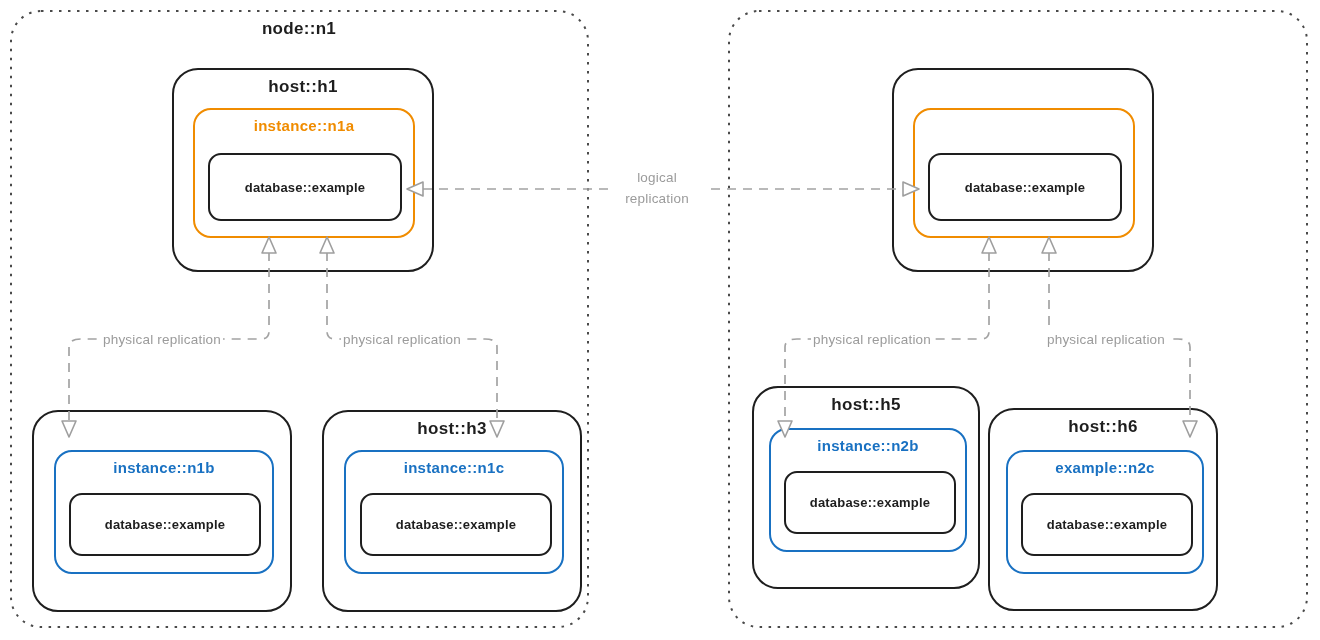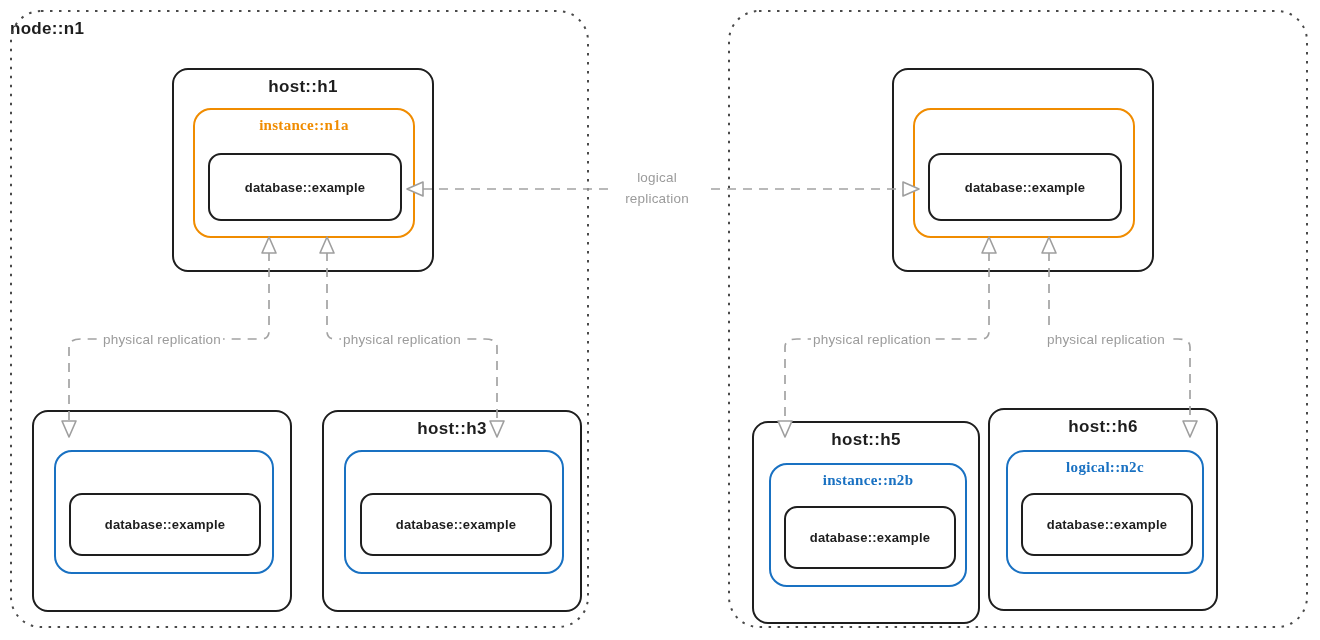--- a/index.html
+++ b/index.html
@@ -2,36 +2,36 @@
 <html><head>
 <meta charset="utf-8">
 <style>
   html,body{margin:0;padding:0;background:#ffffff;}
   #canvas{
     position:relative;width:1320px;height:640px;background:#ffffff;
     font-family:"Liberation Sans","DejaVu Sans",sans-serif;overflow:hidden;
   }
   .node{position:absolute;}
   .node-label{
-    position:absolute;top:9px;left:0;width:100%;text-align:left;
+    position:absolute;top:9px;left:0;width:100%;text-align:center;
     font-size:17px;font-weight:700;color:#1e1e1e;letter-spacing:.3px;
   }
   .host{
-    position:absolute;border:2.2px solid #1e1e1e;border-radius:16px;background:transparent;
+    position:absolute;border:2.2px solid #1e1e1e;border-radius:26px;background:transparent;
   }
   .host-label{
     position:absolute;top:7px;left:0;width:100%;text-align:center;
     font-size:17px;font-weight:700;color:#1e1e1e;letter-spacing:.3px;
   }
   .instance{position:absolute;border-radius:18px;background:transparent;}
   .instance.primary{border:2.2px solid #f08c00;}
   .instance.replica{border:2.2px solid #1971c2;}
   .instance-label{
     position:absolute;top:7px;left:0;width:100%;text-align:center;
-    font-size:15px;font-weight:700;letter-spacing:.3px;font-family:Liberation Serif, serif;
+    font-size:15px;font-weight:700;letter-spacing:.3px;
   }
   .instance.primary .instance-label{color:#f08c00;}
   .instance.replica .instance-label{color:#1971c2;}
   .database{
     position:absolute;border:2.2px solid #1e1e1e;border-radius:13px;background:transparent;
     display:flex;align-items:center;justify-content:center;
   }
   .db-label{
     font-size:13px;font-weight:700;color:#1e1e1e;white-space:nowrap;letter-spacing:.2px;
   }
@@ -58,60 +58,62 @@
       <div class="instance primary" style="left:19px;top:38px;width:218px;height:126px">
         <div class="instance-label">instance::n1a</div>
         <div class="database" style="left:13px;top:43px;width:190px;height:64px">
           <span class="db-label">database::example</span>
         </div>
       </div>
     </div>
 
     <div class="host" style="left:22px;top:400px;width:256px;height:198px">
       <div class="instance replica" style="left:20px;top:38px;width:216px;height:120px">
+        <div class="instance-label">instance::n1b</div>
         <div class="database" style="left:13px;top:41px;width:188px;height:59px">
           <span class="db-label">database::example</span>
         </div>
       </div>
     </div>
 
     <div class="host" style="left:312px;top:400px;width:256px;height:198px">
       <div class="host-label">host::h3</div>
       <div class="instance replica" style="left:20px;top:38px;width:216px;height:120px">
+        <div class="instance-label">instance::n1c</div>
         <div class="database" style="left:14px;top:41px;width:188px;height:59px">
           <span class="db-label">database::example</span>
         </div>
       </div>
     </div>
   </div>
 
   <div class="node" style="left:728px;top:10px;width:580px;height:618px">
 
     <div class="host" style="left:164px;top:58px;width:258px;height:200px">
       <div class="instance primary" style="left:19px;top:38px;width:218px;height:126px">
         <div class="database" style="left:13px;top:43px;width:190px;height:64px">
           <span class="db-label">database::example</span>
         </div>
       </div>
     </div>
 
-    <div class="host" style="left:24px;top:411px;width:224px;height:199px">
+    <div class="host" style="left:24px;top:376px;width:224px;height:199px">
       <div class="host-label">host::h5</div>
       <div class="instance replica" style="left:15px;top:40px;width:194px;height:120px">
         <div class="instance-label">instance::n2b</div>
         <div class="database" style="left:13px;top:41px;width:168px;height:59px">
           <span class="db-label">database::example</span>
         </div>
       </div>
     </div>
 
     <div class="host" style="left:260px;top:398px;width:226px;height:199px">
       <div class="host-label">host::h6</div>
       <div class="instance replica" style="left:16px;top:40px;width:194px;height:120px">
-        <div class="instance-label">logical::n2c</div>
+        <div class="instance-label">example::n2c</div>
         <div class="database" style="left:13px;top:41px;width:168px;height:59px">
           <span class="db-label">database::example</span>
         </div>
       </div>
     </div>
   </div>
 
   <svg id="edges" width="1320" height="640" viewBox="0 0 1320 640">
 
     <rect class="node-border" x="11" y="11" width="577" height="616" rx="30"></rect>

